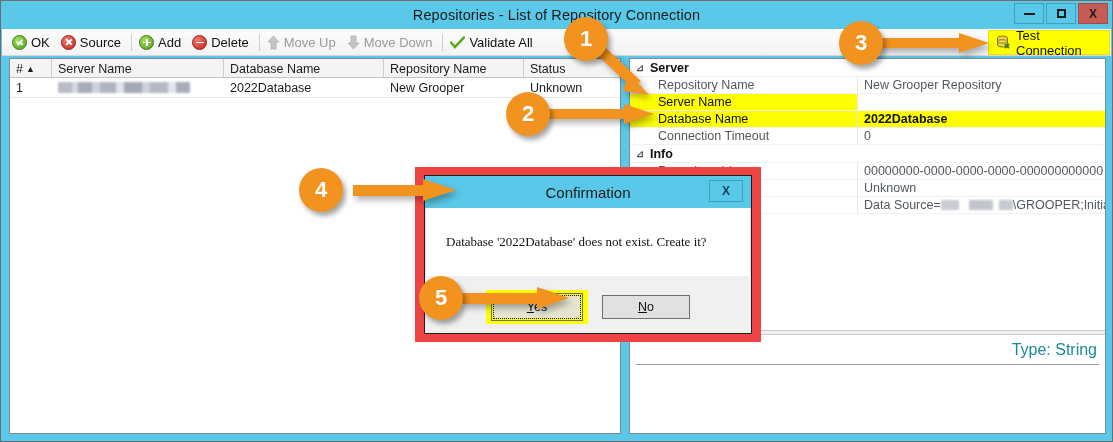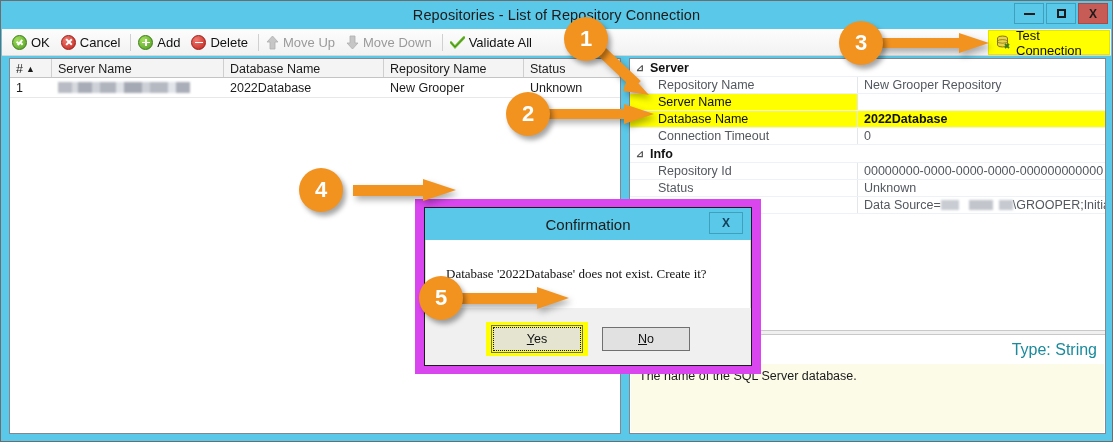--- a/index.html
+++ b/index.html
@@ -164,22 +164,21 @@
     background:#f0f0f0; border-top:1px solid #c9c9c9; border-bottom:1px solid #c9c9c9; }
   #desc-type { position:absolute; right:8px; bottom:74px; font-size:16px;
     font-weight:normal; color:#1a8a9c; }
   #desc-line { position:absolute; left:6px; right:6px; bottom:68px; height:1px; background:#9a9a9a; }
   #desc-pane { position:absolute; left:1px; right:1px; bottom:1px; height:68px;
     background:#fbfbe8; padding:5px 8px; font-size:12.5px; color:#1b1b1b; }
 
   
   #dlg-frame {
     position:absolute; left:414px; top:166px; width:346px; height:175px;
-    background:#d946ef;
-    margin-top:32px;
+    background:#ef4444;
   }
   #dlg {
     position:absolute; left:9px; top:8px; width:328px; height:159px;
     background:#f0f0f0; border:1px solid #1d1d1d;
   }
   #dlg-title {
     height:32px; background:#5ac8e8; display:flex; align-items:center;
     justify-content:center; position:relative;
   }
   #dlg-title .t { font-size:15px; color:#1b1b1b; }
@@ -243,21 +242,21 @@
 
   <div id="toolbar">
 
     <div class="tb-item">
       <span class="ico ico-ok"></span>
       <span>OK</span>
     </div>
 
     <div class="tb-item">
       <span class="ico ico-cancel"></span>
-      <span>Cancel</span>
+      <span>Source</span>
     </div>
 
     <div class="tb-sep"></div>
 
     <div class="tb-item">
       <span class="ico ico-add"></span>
       <span>Add</span>
     </div>
 
     <div class="tb-item">
@@ -381,21 +380,20 @@
     <div class="pg-row">
       <div class="pname">Connection String</div>
       <div class="pval">
         <span>Data Source=</span><span class="redact3" style="width:72px"></span><span>\GROOPER;Initial Cat</span>
       </div>
     </div>
 
     <div id="desc-split"></div>
     <div id="desc-type">Type: String</div>
     <div id="desc-line"></div>
-    <div id="desc-pane">The name of the SQL Server database.</div>
   </div>
 
   <div id="dlg-frame">
     <div id="dlg">
       <div id="dlg-title">
         <span class="t">Confirmation</span>
         <div id="dlg-close">
           <span>X</span>
         </div>
       </div>

